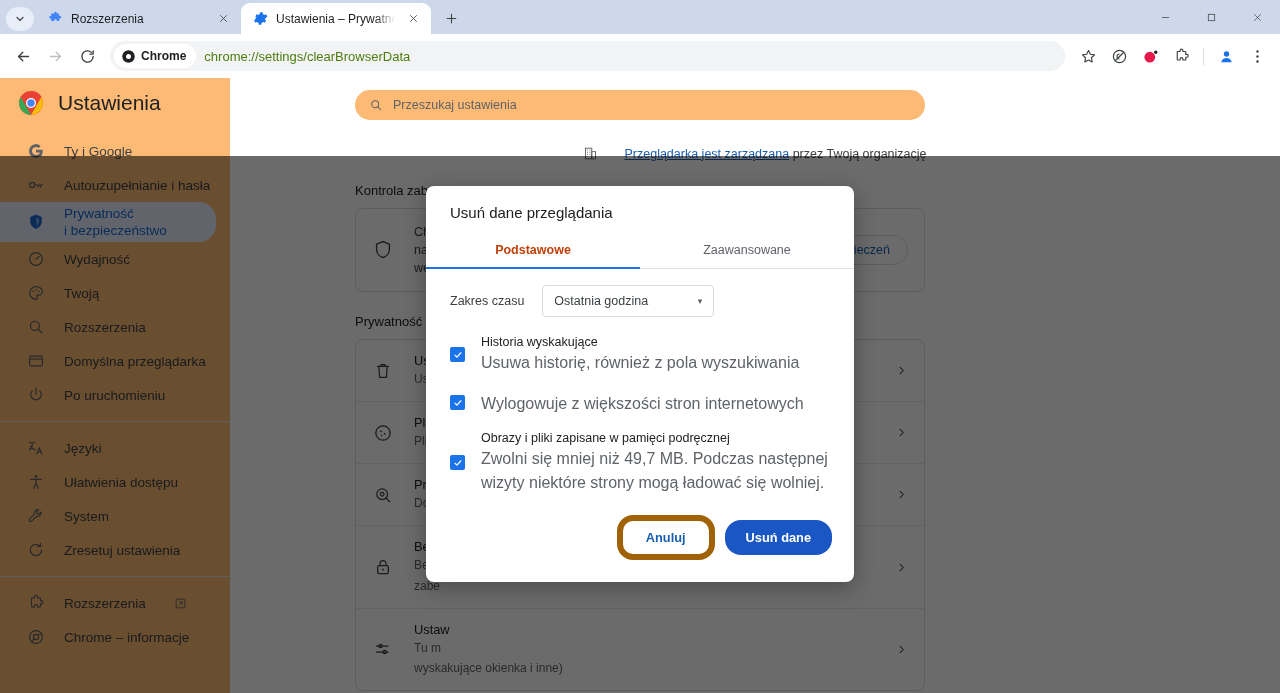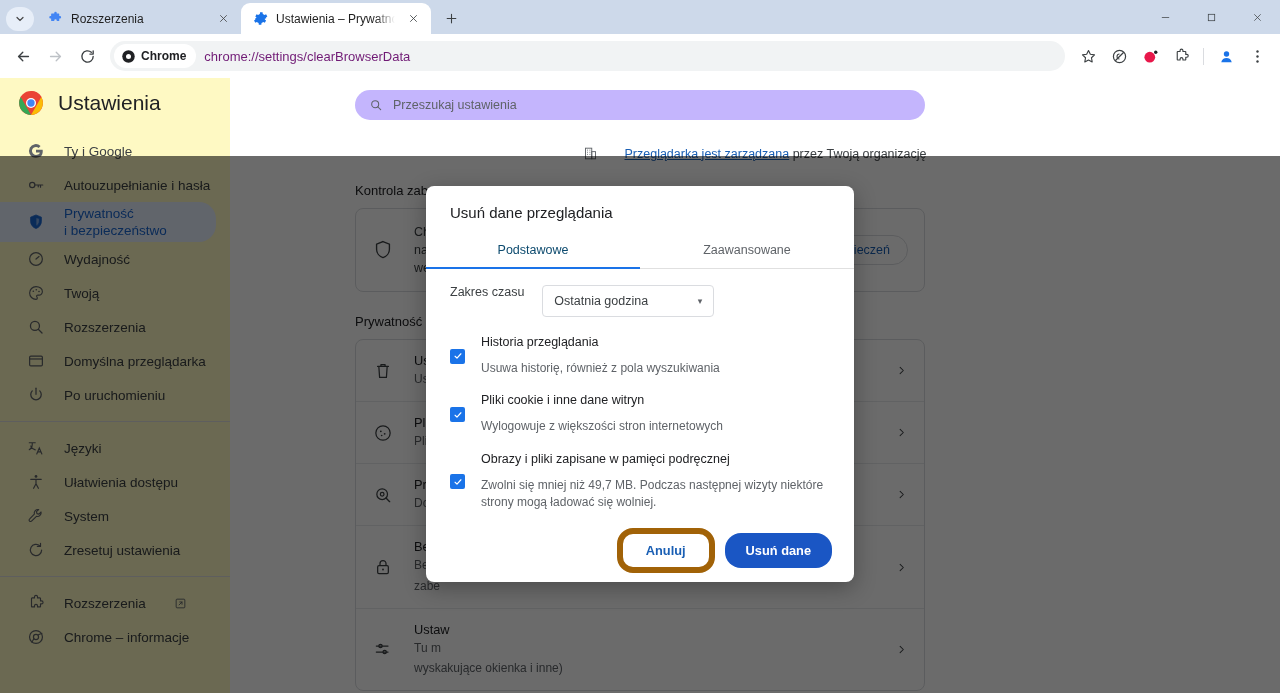--- a/index.html
+++ b/index.html
@@ -70,32 +70,32 @@
     background: #f1f3f4; display: flex; align-items: center;
     padding: 0 10px 0 4px; gap: 0;
   }
   .chrome-chip {
     display: flex; align-items: center; gap: 5px;
     background: #ffffff; border-radius: 13px; height: 24px;
     padding: 0 10px 0 7px; margin-right: 8px;
   }
   .chrome-chip-icon { width: 15px; height: 15px; }
   .chrome-chip-label { font-size: 12px; font-weight: bold; color: #202124; }
-  .omnibox-url { font-size: 13px; color: #701a75; white-space: nowrap; }
+  .omnibox-url { font-size: 13px; color: #4d7c0f; white-space: nowrap; }
   .tb-right { display: flex; align-items: center; gap: 1px; }
   .tb-sep { width: 1px; height: 17px; background: #dadce0; margin: 0 6px; }
 
   
   .page {
     position: absolute; top: 78px; left: 0; width: 1280px; height: 615px;
     background: #ffffff; overflow: hidden;
   }
   .sidebar {
     position: absolute; top: 0; left: 0; width: 230px; height: 615px;
-    background: #fef9c3; padding-top: 4px;
+    background: #fdba74; padding-top: 4px;
   }
   .settings-head {
     display: flex; align-items: center; gap: 14px;
     padding: 8px 0 18px 18px;
   }
   .chrome-logo { width: 26px; height: 26px; flex: 0 0 26px; }
   .settings-title { font-size: 21px; color: #202124; }
   .nav-item {
     display: flex; align-items: center; gap: 18px;
     height: 34px; padding-left: 26px; margin: 0 14px 0 0;
@@ -109,21 +109,21 @@
   .nav-label-2 { line-height: 1.28; }
   .nav-divider { height: 1px; background: #e0e0e0; margin: 9px 0 9px 0; }
   .ext-icon { width: 13px; height: 13px; margin-left: 10px; }
 
   .content {
     position: absolute; top: 0; left: 230px; width: 1050px; height: 615px;
     background: #ffffff; padding-top: 6px;
   }
   .searchbar {
     width: 570px; height: 30px; margin: 6px 0 0 125px;
-    border-radius: 15px; background: #c4b5fd;
+    border-radius: 15px; background: #fdba74;
     display: flex; align-items: center; gap: 10px; padding: 0 14px;
   }
   .searchbar svg { width: 14px; height: 14px; flex: 0 0 14px; }
   .searchbar span { font-size: 12.5px; color: #5f6368; }
   .managed {
     display: flex; align-items: center; justify-content: center; gap: 9px;
     margin-top: 26px; font-size: 12.5px; color: #3c4043;
   }
   .managed svg { width: 15px; height: 15px; }
   .managed a { color: #1a5fb4; text-decoration: underline; margin-left: 17px; }
@@ -166,46 +166,46 @@
     background: #ffffff; border-radius: 8px;
     box-shadow: 0 6px 22px rgba(0,0,0,0.3);
     display: flex; flex-direction: column;
   }
   .dlg-title { font-size: 15px; color: #202124; padding: 18px 24px 12px 24px; }
   .dlg-tabs { display: flex; border-bottom: 1px solid #e0e0e0; }
   .dlg-tab {
     flex: 1 1 50%; text-align: center; font-size: 12.5px;
     color: #5f6368; padding: 10px 0 11px 0; position: relative;
   }
-  .dlg-tab.active { color: #0c4a6e; font-weight: normal; }
+  .dlg-tab.active { color: #c2410c; font-weight: bold; }
   .dlg-tab.active::after {
     content: ""; position: absolute; left: 0; right: 0; bottom: -1px;
     height: 2px; background: #1a73e8;
   }
   .dlg-body { flex: 1 1 auto; padding: 16px 24px 0 24px; }
-  .range-row { display: flex; align-items: flex-start; gap: 18px; margin-bottom: 18px; }
+  .range-row { display: flex; align-items: center; gap: 18px; margin-bottom: 18px; }
   .range-label { font-size: 12.5px; color: #3c4043; }
   .range-select {
     width: 172px; height: 32px; border: 1px solid #dadce0; border-radius: 4px;
     display: flex; align-items: center; justify-content: space-between;
     padding: 0 11px; font-size: 12.5px; color: #3c4043;
   }
   .range-select .caret { font-size: 9px; color: #5f6368; }
   .check-item { display: flex; gap: 16px; margin-bottom: 16px; align-items: flex-start; }
   .check-item.centered { align-items: center; }
   .cbox {
     width: 15px; height: 15px; flex: 0 0 15px; border-radius: 2px;
     background: #1a73e8; display: flex; align-items: center; justify-content: center;
     margin-top: 9px;
   }
   .check-item.centered .cbox { margin-top: 0; }
   .cbox svg { width: 10px; height: 10px; }
   .c-texts { flex: 1 1 auto; }
   .c-title { font-size: 12.5px; color: #202124; }
-  .c-sub { font-size: 12px; color: #5f6368; margin-top: 11px; line-height: 1.45; }
+  .c-sub { font-size: 16px; color: #5f6368; margin-top: 2px; line-height: 1.45; }
   .dlg-footer {
     display: flex; justify-content: flex-end; align-items: center; gap: 10px;
     padding: 0 22px 22px 22px;
   }
   .btn-cancel {
     border: 6px solid #a16207; border-radius: 16px; background: #fff;
     color: #1a5fb4; font-size: 12.8px; font-weight: bold; padding: 9px 23px;
   }
   .btn-primary {
     border-radius: 16px; background: #1a56c4; color: #ffffff;
@@ -673,33 +673,32 @@
         </div>
       </div>
 
       <div class="check-item centered">
         <span class="cbox">
           <svg viewBox="0 0 24 24">
               <path d="M5 12.6l4.6 4.6L19 6.6" fill="none" stroke="#fff" stroke-width="2.8" stroke-linecap="round" stroke-linejoin="round"></path>
             </svg>
         </span>
         <div class="c-texts">
-          <div class="c-title">Historia przeglądania</div>
+          <div class="c-title">Historia wyskakujące</div>
           <div class="c-sub">Usuwa historię, również z pola wyszukiwania</div>
         </div>
       </div>
 
       <div class="check-item centered">
         <span class="cbox">
           <svg viewBox="0 0 24 24">
               <path d="M5 12.6l4.6 4.6L19 6.6" fill="none" stroke="#fff" stroke-width="2.8" stroke-linecap="round" stroke-linejoin="round"></path>
             </svg>
         </span>
         <div class="c-texts">
-          <div class="c-title">Pliki cookie i inne dane witryn</div>
           <div class="c-sub">Wylogowuje z większości stron internetowych</div>
         </div>
       </div>
 
       <div class="check-item centered">
         <span class="cbox">
           <svg viewBox="0 0 24 24">
               <path d="M5 12.6l4.6 4.6L19 6.6" fill="none" stroke="#fff" stroke-width="2.8" stroke-linecap="round" stroke-linejoin="round"></path>
             </svg>
         </span>

